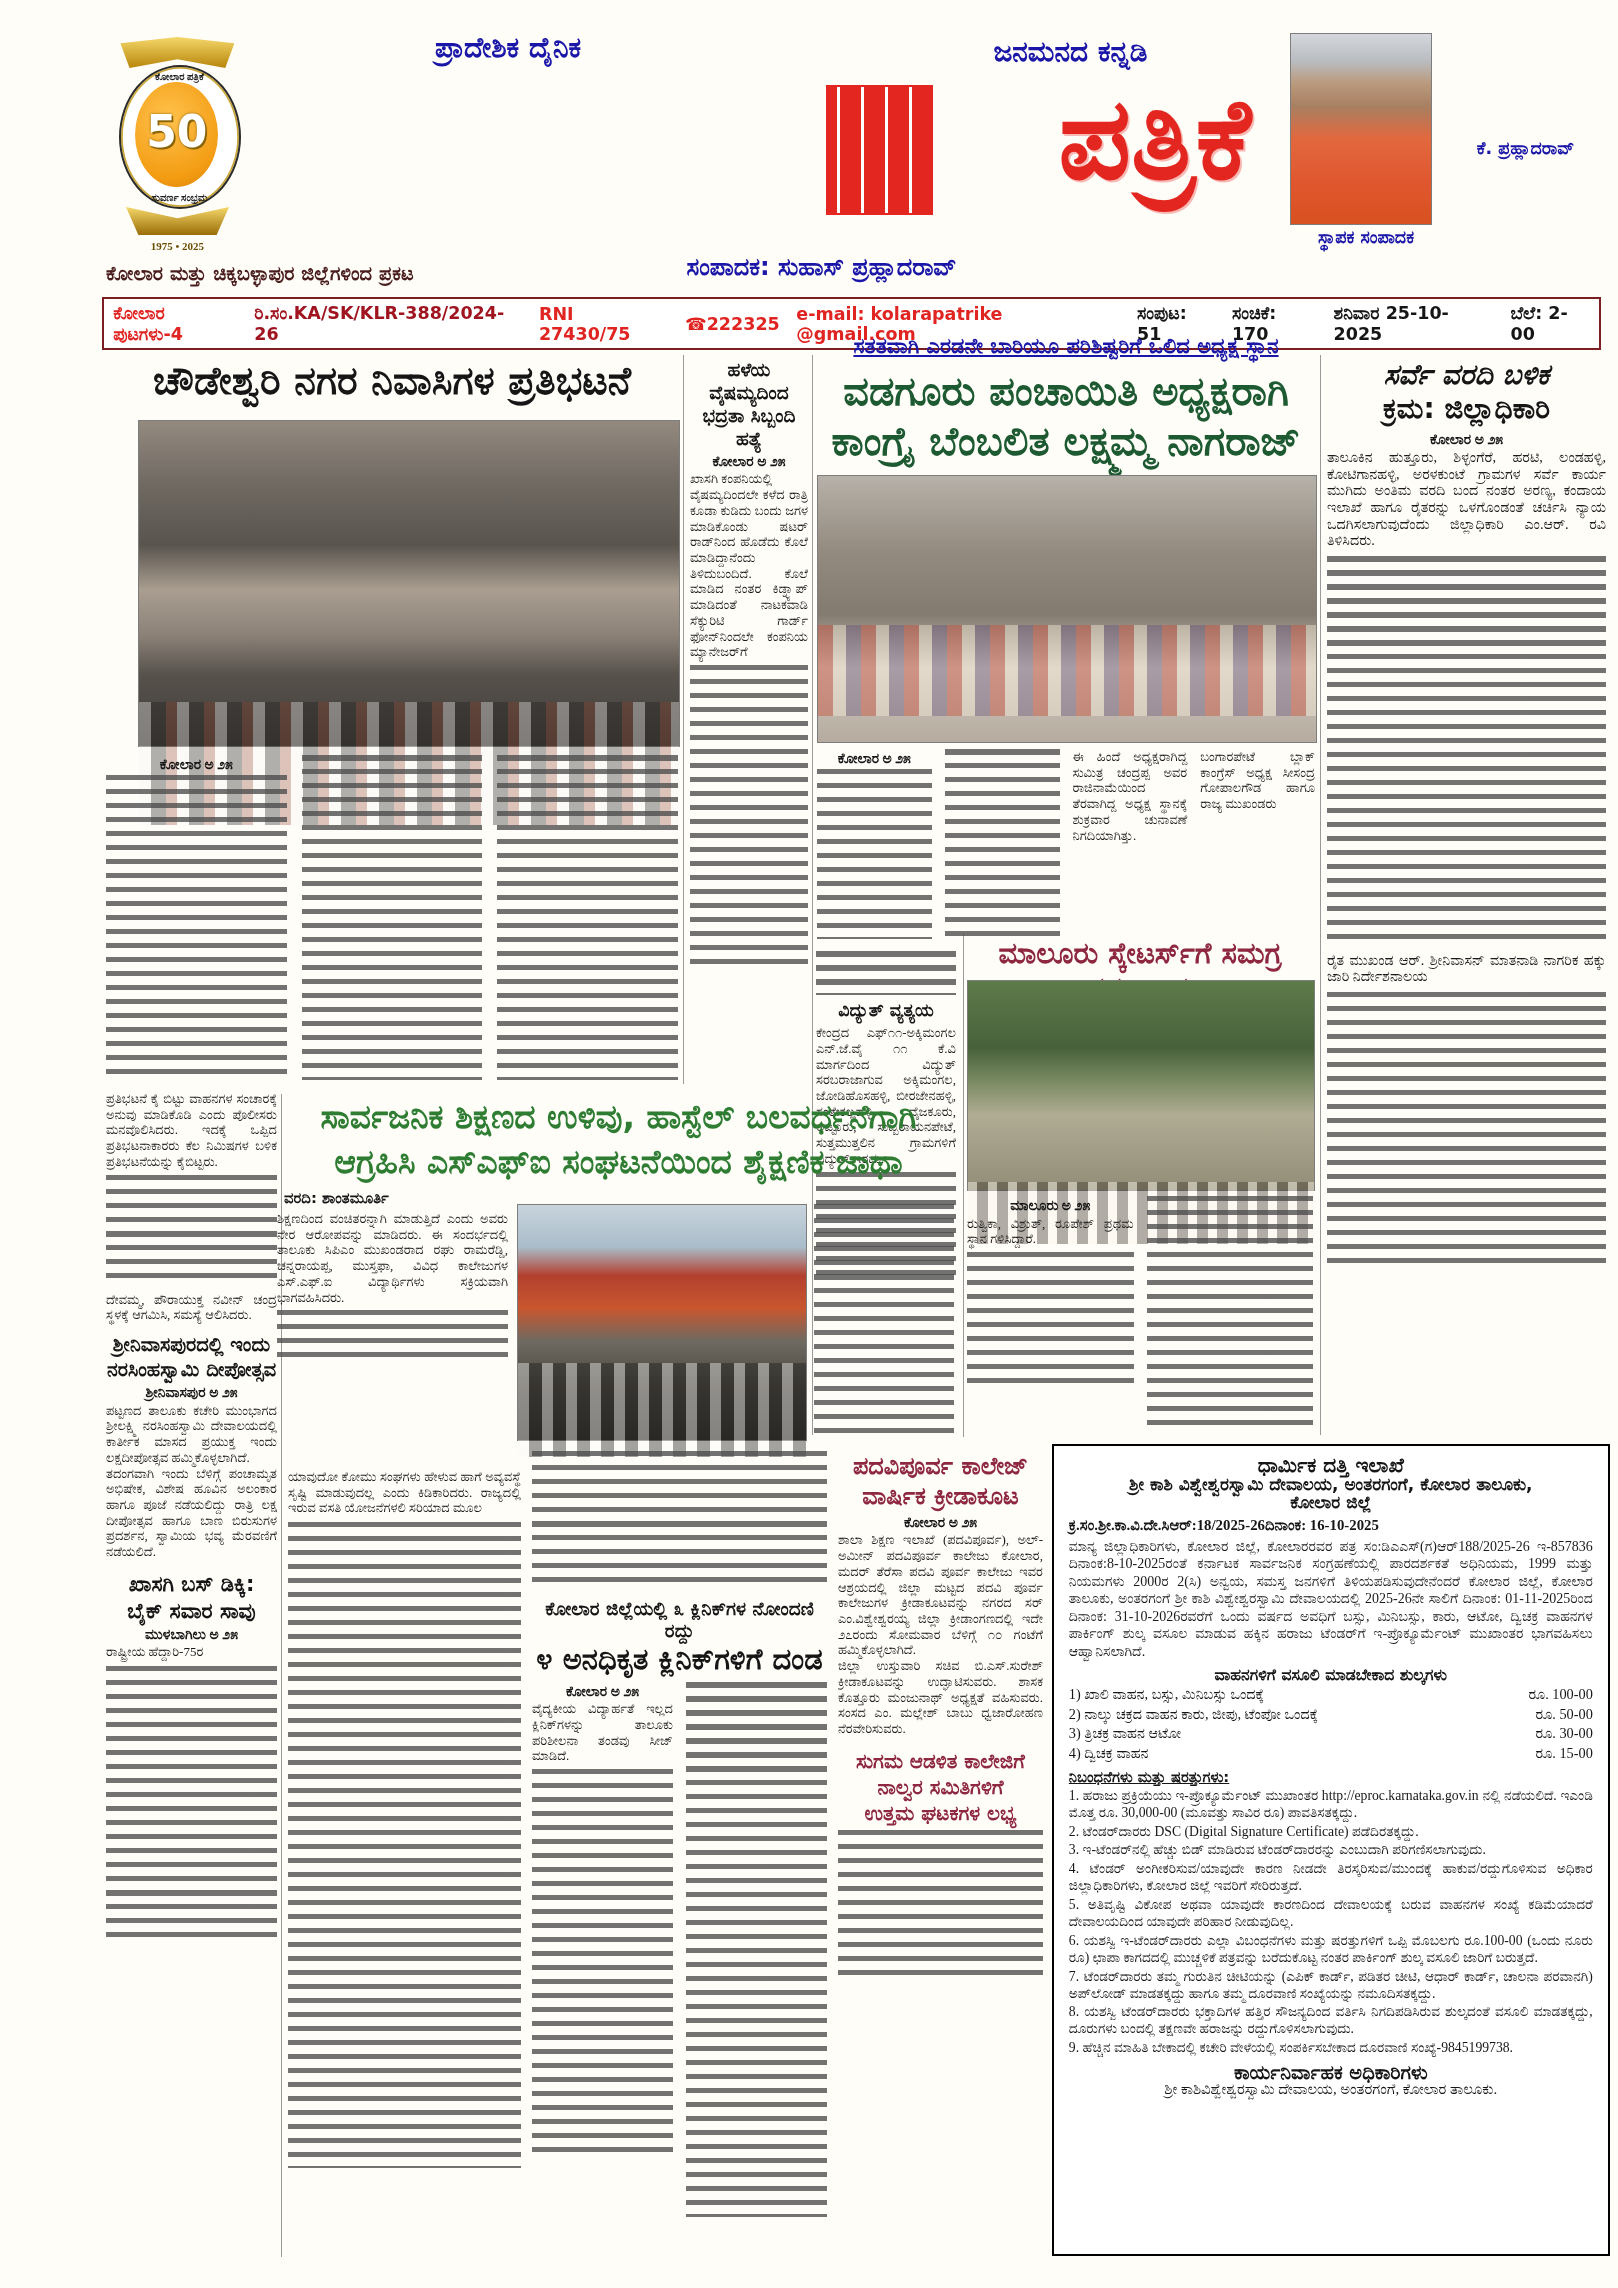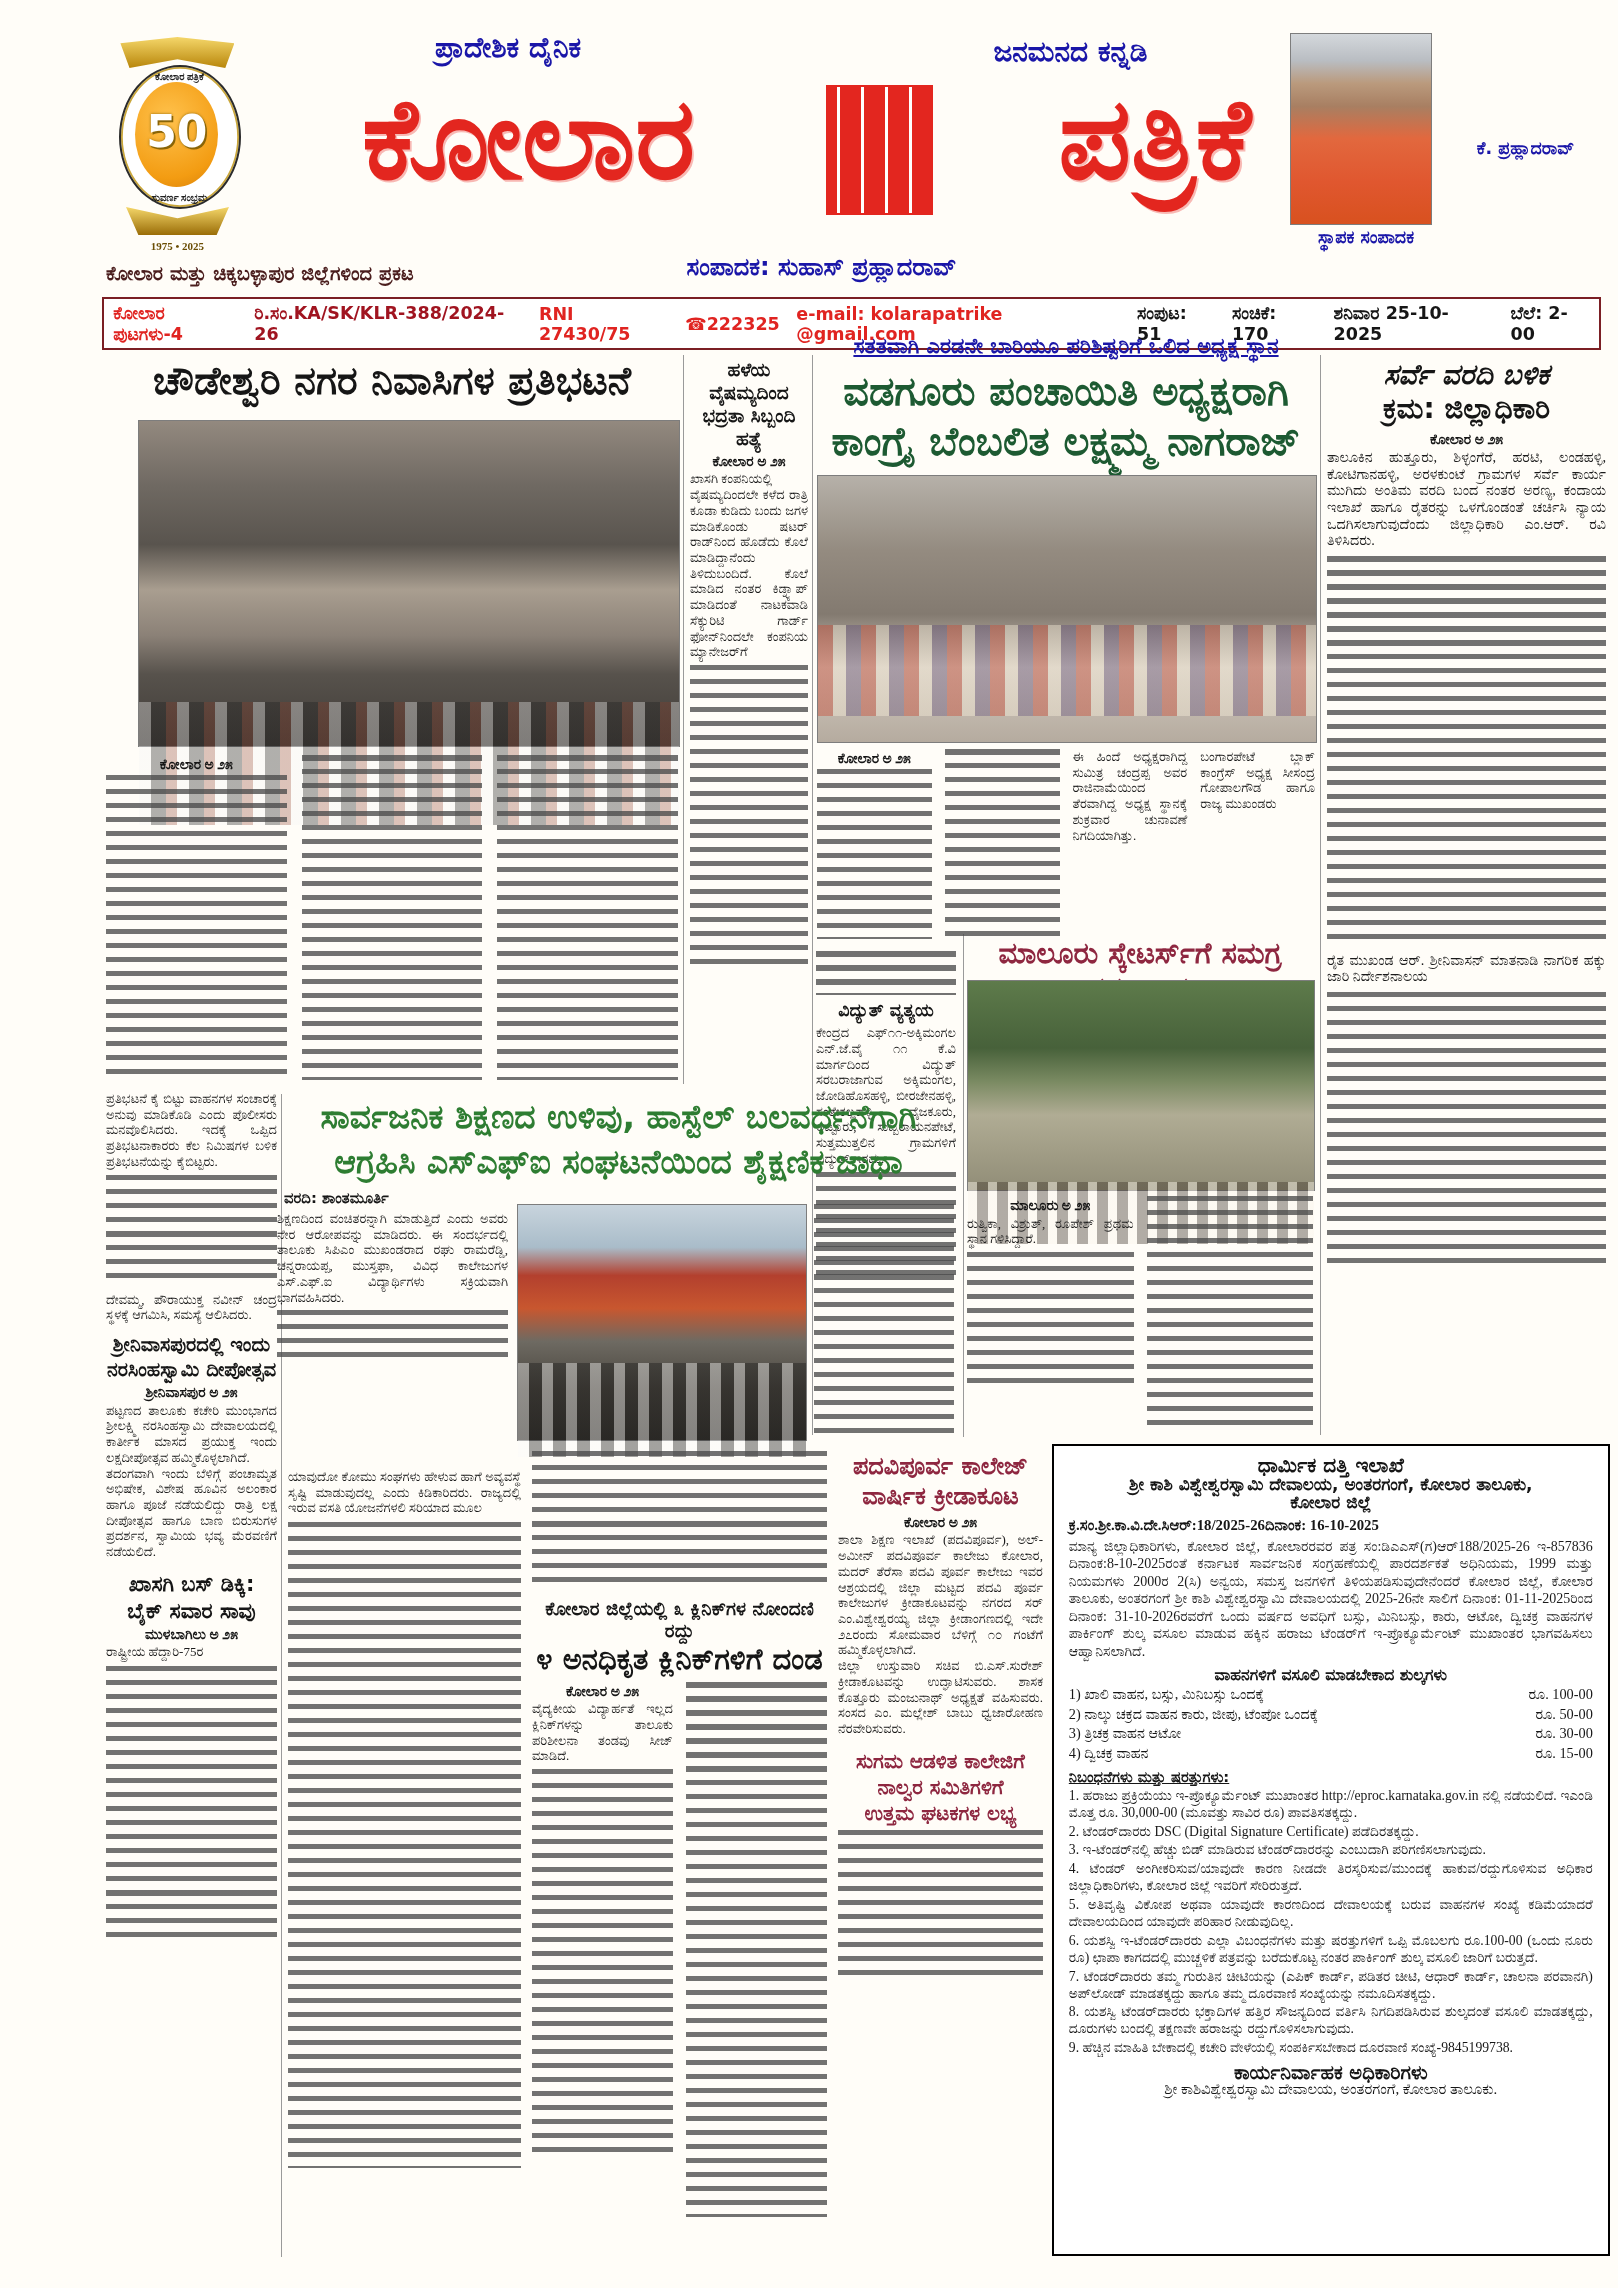--- a/index.html
+++ b/index.html
@@ -70,21 +70,20 @@
       </div>
       <div class="rimtxt" style="bottom:2.8px;">ಸುವರ್ಣ ಸಂಭ್ರಮ</div>
     </div>
     <div class="ribbon2"></div>
     <div class="abs ctr" style="left:7.4px;bottom:-16.6px;width:114px;font-size:11px;font-weight:bold;color:#6b4e05;">1975 • 2025</div>
   </div>
 
   <div class="abs ctr headline-sans navy" style="left:305px;top:31px;width:406px;font-size:28px;">ಪ್ರಾದೇಶಿಕ ದೈನಿಕ</div>
   <div class="abs ctr headline-sans navy" style="left:886px;top:35px;width:369px;font-size:28px;">ಜನಮನದ ಕನ್ನಡಿ</div>
 
-  <div class="abs titleword" style="left:238px;top:65px;width:581px;font-size:113px;line-height:148px;text-align:center;">ಕೋಲಾರ</div>
   <div class="abs emblem" style="left:826px;top:85px;width:103px;height:126px;"></div>
   <div class="abs titleword" style="left:937px;top:65px;width:314px;font-size:113px;line-height:148px;text-align:right;">ಪತ್ರಿಕೆ</div>
 
   <div class="abs ph ph-founder" style="left:1290px;top:33px;width:140px;height:190px;"></div>
   <div class="abs ctr headline-sans navy" style="left:1255px;top:227px;width:222px;font-size:17.5px;">ಸ್ಥಾಪಕ ಸಂಪಾದಕ</div>
   <div class="abs ctr headline-sans navy" style="left:1438px;top:138px;width:175px;font-size:17.5px;">ಕೆ. ಪ್ರಹ್ಲಾದರಾವ್</div>
 
   <div class="abs headline-sans" style="left:106px;top:262px;width:443px;font-size:19.4px;color:#4a1d1d;">ಕೋಲಾರ ಮತ್ತು ಚಿಕ್ಕಬಳ್ಳಾಪುರ ಜಿಲ್ಲೆಗಳಿಂದ ಪ್ರಕಟ</div>
   <div class="abs ctr headline-sans navy" style="left:609px;top:253px;width:425px;font-size:24px;">ಸಂಪಾದಕ: ಸುಹಾಸ್ ಪ್ರಹ್ಲಾದರಾವ್</div>
 

